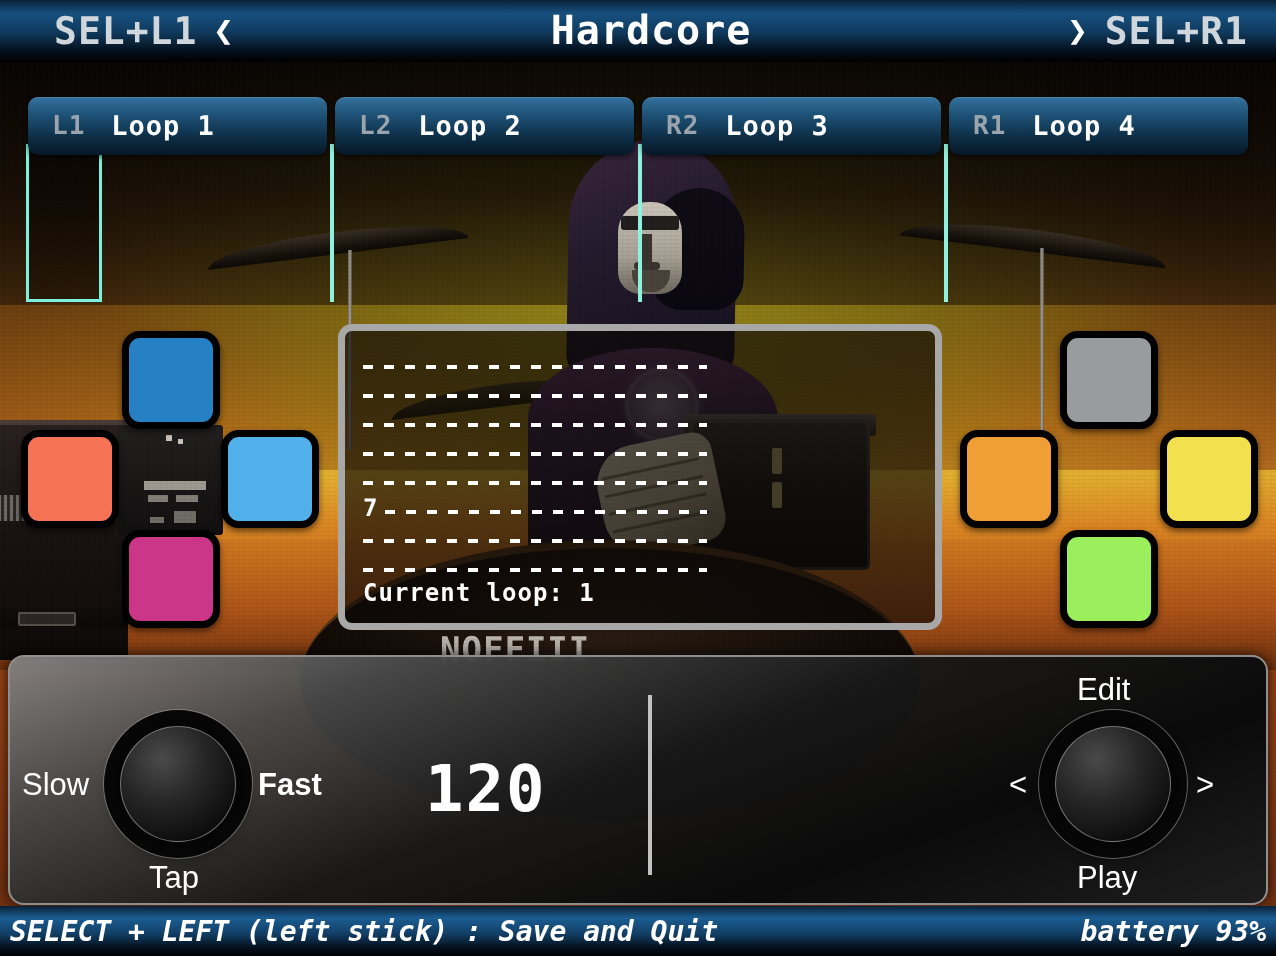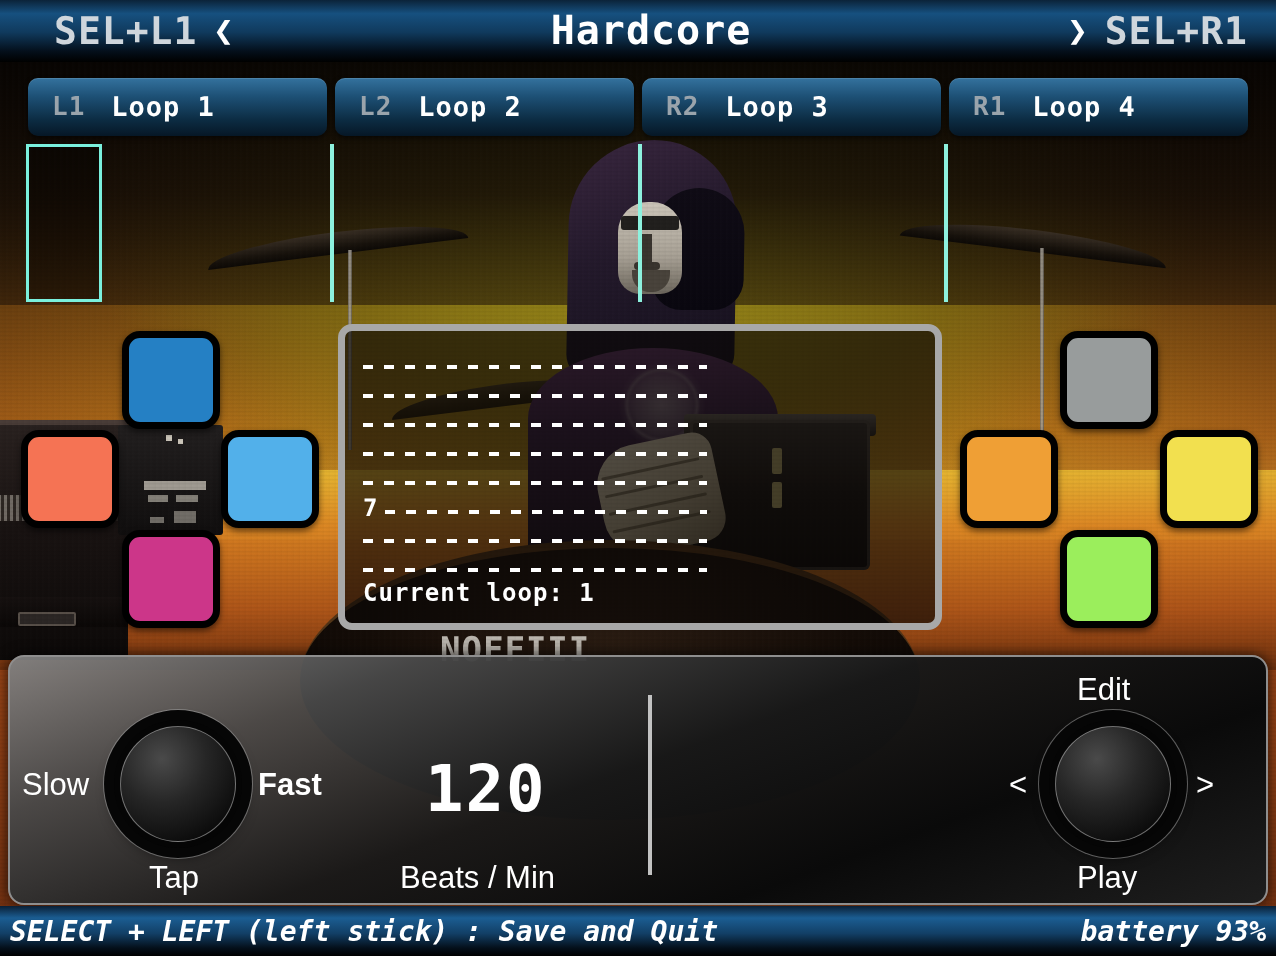--- a/index.html
+++ b/index.html
@@ -184,20 +184,21 @@
     position:absolute; left:0; top:78px; width:1276px; height:58px;
     display:flex; z-index:30; padding:0 28px; gap:8px;
   }
   .tab {
     flex:1; height:58px; border-radius:10px;
     background:linear-gradient(180deg,#2e6f9e 0%,#1d4f75 30%,#123css 0%,#0d2c44 70%,#071a2a 100%);
     background:linear-gradient(180deg,#34729e 0%,#1d5075 32%,#0f3members 0%,#0c2c43 72%,#061726 100%);
     background:linear-gradient(180deg,#34729e 0%,#1d5075 32%,#0c2c43 72%,#061726 100%);
     display:flex; align-items:center; padding-left:24px; gap:26px;
     box-shadow:0 1px 0 rgba(255,255,255,.12) inset, 0 2px 5px rgba(0,0,0,.6);
+    margin-top:19px;
   }
   .tab-key { font-size:26px; color:#9aa4ac; }
   .tab-label { font-size:27px; color:#ffffff; }
 
   
   .timeline { position:absolute; left:0; top:144px; width:1276px; height:158px; z-index:25; }
   .tl-cursor {
     position:absolute; left:26px; top:0; width:76px; height:158px;
     border:3px solid #7af0dd; background:rgba(0,0,0,.32);
   }
@@ -436,21 +437,20 @@
     <div class="ctrl-div"></div>
 
     <div class="knob" style="left:104px; top:63px;">
       <div class="knob-face"></div>
     </div>
     <div class="ctrl-lbl" style="left:12px; top:110px;">Slow</div>
     <div class="ctrl-lbl" style="left:248px; top:110px;font-weight:bold;">Fast</div>
     <div class="ctrl-lbl" style="left:139px; top:203px;">Tap</div>
 
     <div class="ctrl-num bpm-val" style="left:415px; top:95px;">120</div>
-    <div class="ctrl-num bpm-lbl" style="left:390px; top:203px;">Beats / Min</div>
 
 
     <div class="knob" style="left:1039px; top:63px;">
       <div class="knob-face"></div>
     </div>
     <div class="ctrl-lbl" style="left:1067px; top:15px;">Edit</div>
     <div class="ctrl-lbl" style="left:999px; top:110px;">&lt;</div>
     <div class="ctrl-lbl" style="left:1186px; top:110px;">&gt;</div>
     <div class="ctrl-lbl" style="left:1067px; top:203px;">Play</div>
   </div>

